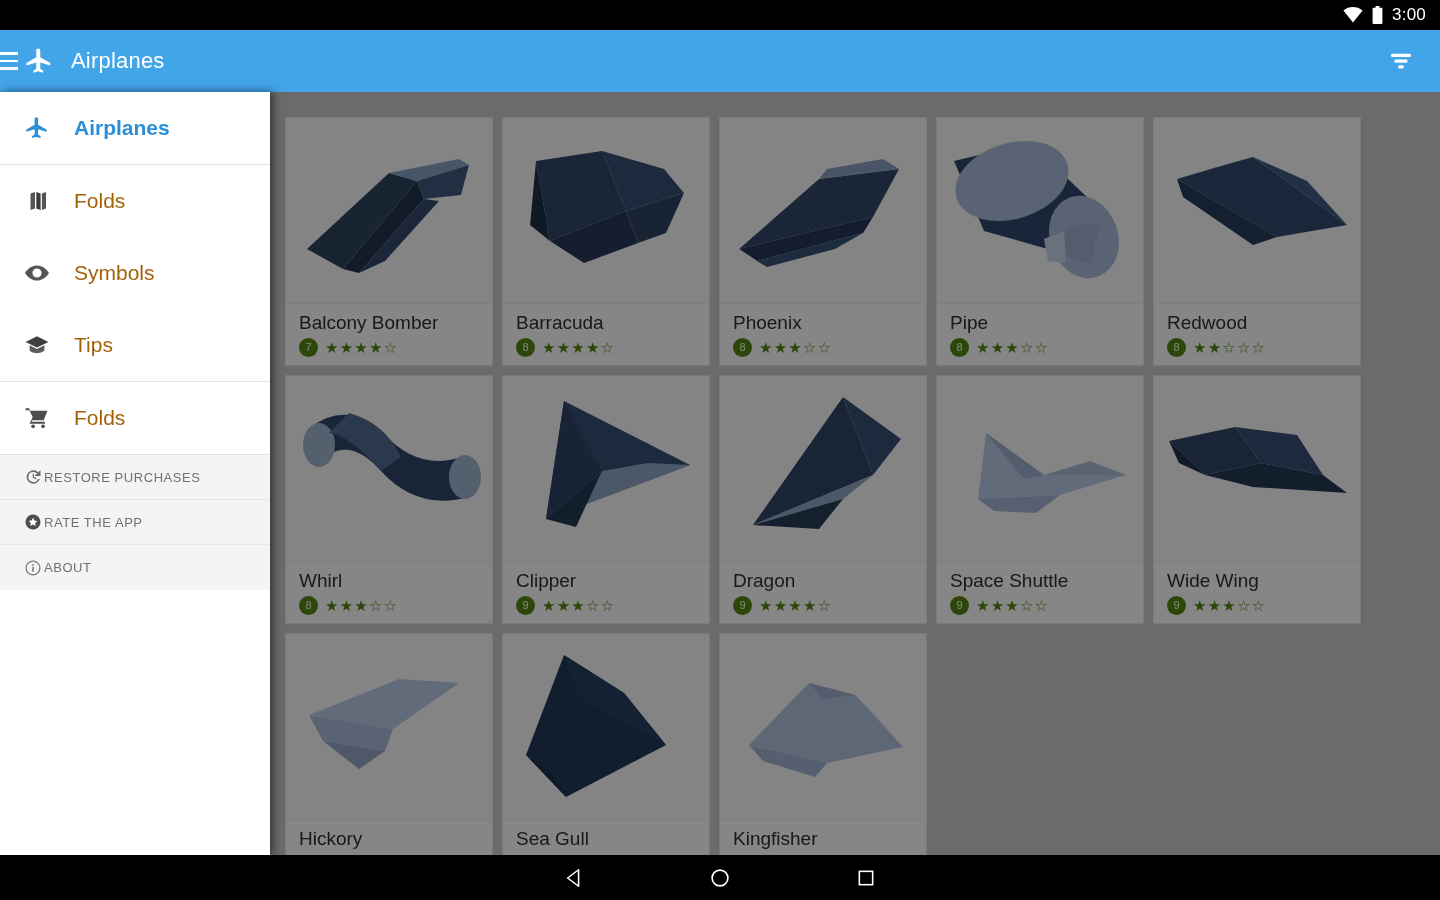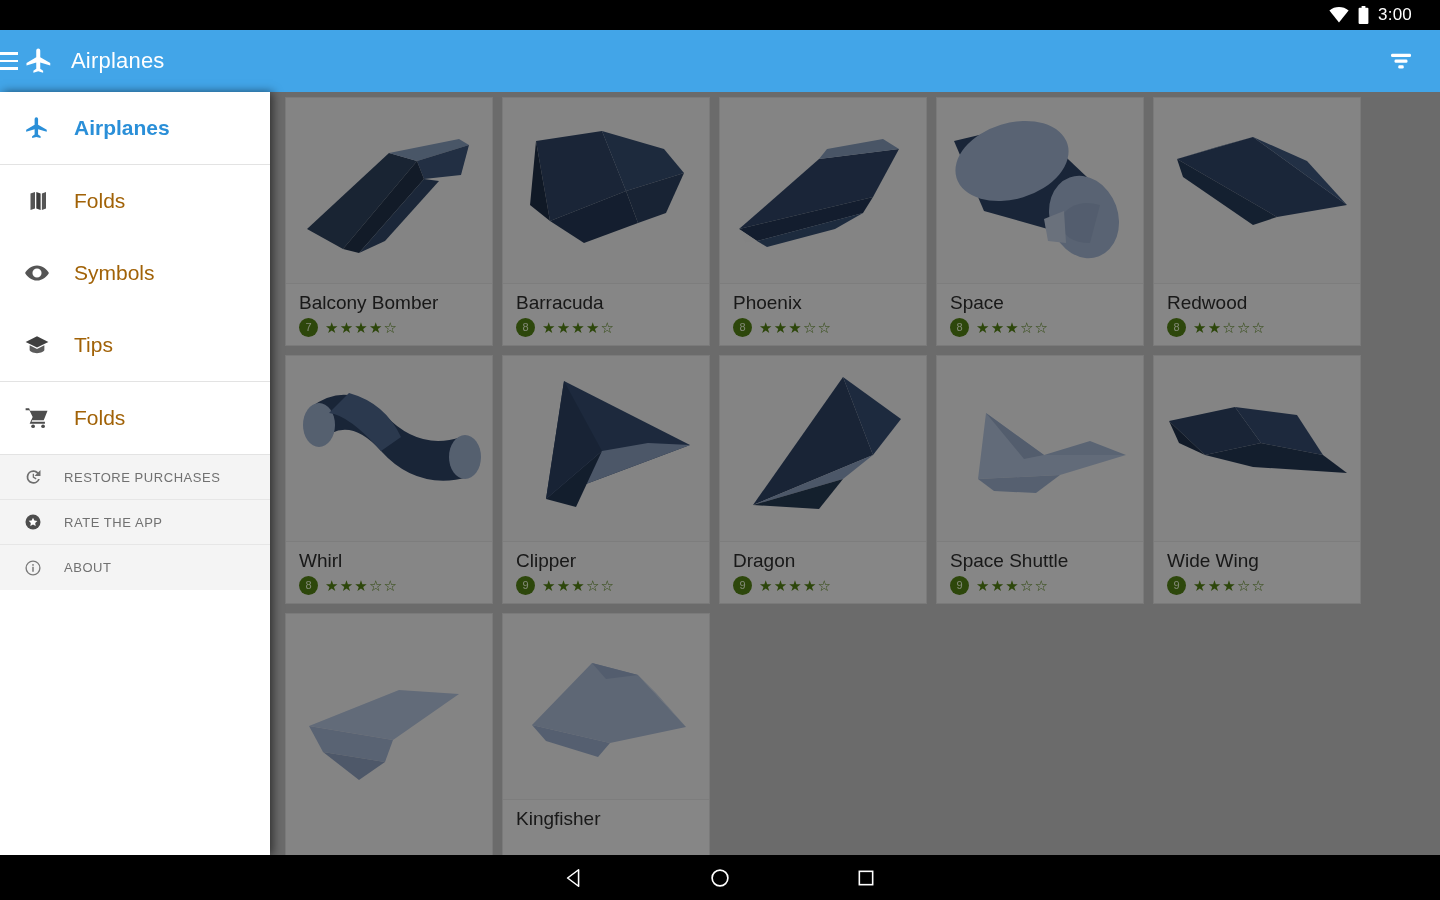--- a/index.html
+++ b/index.html
@@ -8,21 +8,21 @@
     background:#000;
     font-family:"Liberation Sans", sans-serif;
     -webkit-font-smoothing:antialiased;
   }
   #root { position:relative; width:1440px; height:900px; }
 
   
   .statusbar {
     position:absolute; top:0; left:0; width:1440px; height:30px;
     background:#000; display:flex; align-items:center;
-    justify-content:flex-end; padding-right:28px; gap:9px;
+    justify-content:flex-end; padding-right:14px; gap:9px;
   }
   .status-time { color:#fff; font-size:17px; letter-spacing:.2px; }
   .wifi-ico { display:block; }
   .batt-ico { display:block; }
 
   
   .appbar {
     position:absolute; top:30px; left:0; width:1440px; height:62px;
     background:#42a5e8; display:flex; align-items:center;
   }
@@ -41,21 +41,21 @@
 
   
   .content {
     position:absolute; top:92px; left:0; width:1440px; height:763px;
     background:#b9b9b9; overflow:hidden;
   }
   .grid {
     position:absolute; top:0; left:285px; right:0; bottom:0;
     display:grid; grid-template-columns:repeat(5, 217px);
     grid-auto-rows:258px; column-gap:0px; row-gap:0px;
-    padding-top:5px;
+    padding-top:25px;
   }
   .cardwrap { padding:0 9px 9px 0; }
   .card {
     width:100%; height:100%; background:#e4e4e4;
     border:1px solid #d2d2d2; display:flex; flex-direction:column;
     overflow:hidden;
   }
   .card-img {
     flex:1 1 auto; position:relative; overflow:hidden;
     display:flex; align-items:center; justify-content:center;
@@ -108,21 +108,21 @@
   .nav-small {
     height:45px; display:flex; align-items:center; padding-left:22px;
     border-bottom:1px solid #e6e6e6; cursor:pointer;
   }
   .nav-small:last-child { border-bottom:none; }
   .nav-small .ns-ico {
     width:22px; flex:none; display:flex; align-items:center;
     justify-content:center;
   }
   .nav-small .ns-label {
-    margin-left:20px; font-size:13px; color:#717171; letter-spacing:.55px;
+    font-size:13px; color:#717171; letter-spacing:.55px;
   }
 
   
   .navbar {
     position:absolute; bottom:0; left:0; width:1440px; height:45px;
     background:#000; display:flex; align-items:center;
     justify-content:center; gap:0;
   }
   .navbtn { width:146px; display:flex; align-items:center; justify-content:center; }
 </style>
@@ -231,21 +231,21 @@
           <div class="card-img">
             <svg width="200" height="180" viewBox="0 0 200 180">
               <polygon points="14,40 90,22 168,96 150,140 44,110" fill="#2c4161"></polygon>
               <ellipse cx="72" cy="60" rx="58" ry="38" transform="rotate(-17 72 60)" fill="#9aabc6"></ellipse>
               <ellipse cx="144" cy="116" rx="34" ry="42" transform="rotate(-20 144 116)" fill="#9aabc6"></ellipse>
               <path d="M118 120 Q132 96 160 104 L150 142 Q124 142 118 120Z" fill="#8fa1bd"></path>
               <path d="M104 118 L124 110 L126 142 L108 140Z" fill="#b7c3d6"></path>
             </svg>
           </div>
           <div class="card-meta">
-            <div class="card-title">Space</div>
+            <div class="card-title">Pipe</div>
             <div class="rating-row">
               <span class="badge">8</span>
               <span class="stars">★★★☆☆</span>
             </div>
           </div>
         </div>
       </div>
 
       <div class="cardwrap">
         <div class="card">
@@ -371,23 +371,48 @@
       <div class="cardwrap">
         <div class="card">
           <div class="card-img">
             <svg width="200" height="180" viewBox="0 0 200 180">
               <polygon points="20,78 110,42 170,46 104,92" fill="#a9b8d0"></polygon>
               <polygon points="110,42 170,46 140,44" fill="#93a4c0"></polygon>
               <polygon points="20,78 104,92 96,114 34,104" fill="#9aabc6"></polygon>
               <polygon points="34,104 96,114 70,132" fill="#8798b6"></polygon>
             </svg>
           </div>
-        </div>
-      </div>
-
+          <div class="card-meta">
+            <div class="card-title">Hickory</div>
+            <div class="rating-row" style="visibility: hidden;">
+              <span class="badge"></span>
+              <span class="stars"></span>
+            </div>
+          </div>
+        </div>
+      </div>
+
+      <div class="cardwrap">
+        <div class="card">
+          <div class="card-img">
+            <svg width="200" height="180" viewBox="0 0 200 180">
+              <polygon points="58,18 20,118 60,160 160,108 118,56" fill="#1f3350"></polygon>
+              <polygon points="58,18 118,56 160,108 74,62" fill="#243a58"></polygon>
+              <polygon points="20,118 60,160 48,140" fill="#1a2c45"></polygon>
+            </svg>
+          </div>
+          <div class="card-meta">
+            <div class="card-title">Sea Gull</div>
+            <div class="rating-row" style="visibility: hidden;">
+              <span class="badge"></span>
+              <span class="stars"></span>
+            </div>
+          </div>
+        </div>
+      </div>
 
 
       <div class="cardwrap">
         <div class="card">
           <div class="card-img">
             <svg width="200" height="180" viewBox="0 0 200 180">
               <polygon points="26,108 86,46 132,58 180,110 104,126" fill="#a2b1ca"></polygon>
               <polygon points="86,46 132,58 100,62" fill="#8fa0bd"></polygon>
               <polygon points="26,108 104,126 92,140 40,124" fill="#93a4c1"></polygon>
               <polygon points="132,58 180,110 150,76" fill="#b3c0d4"></polygon>

